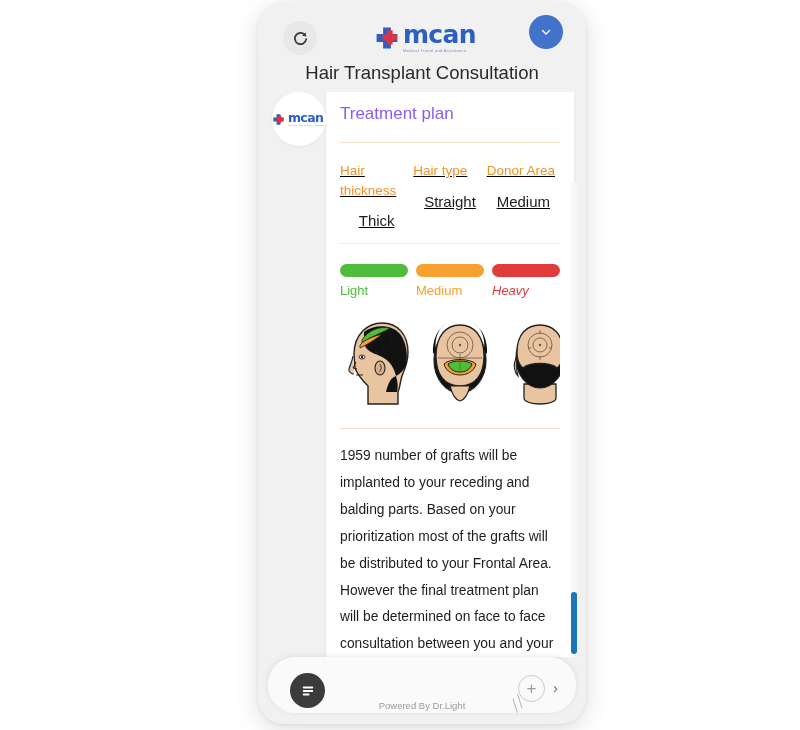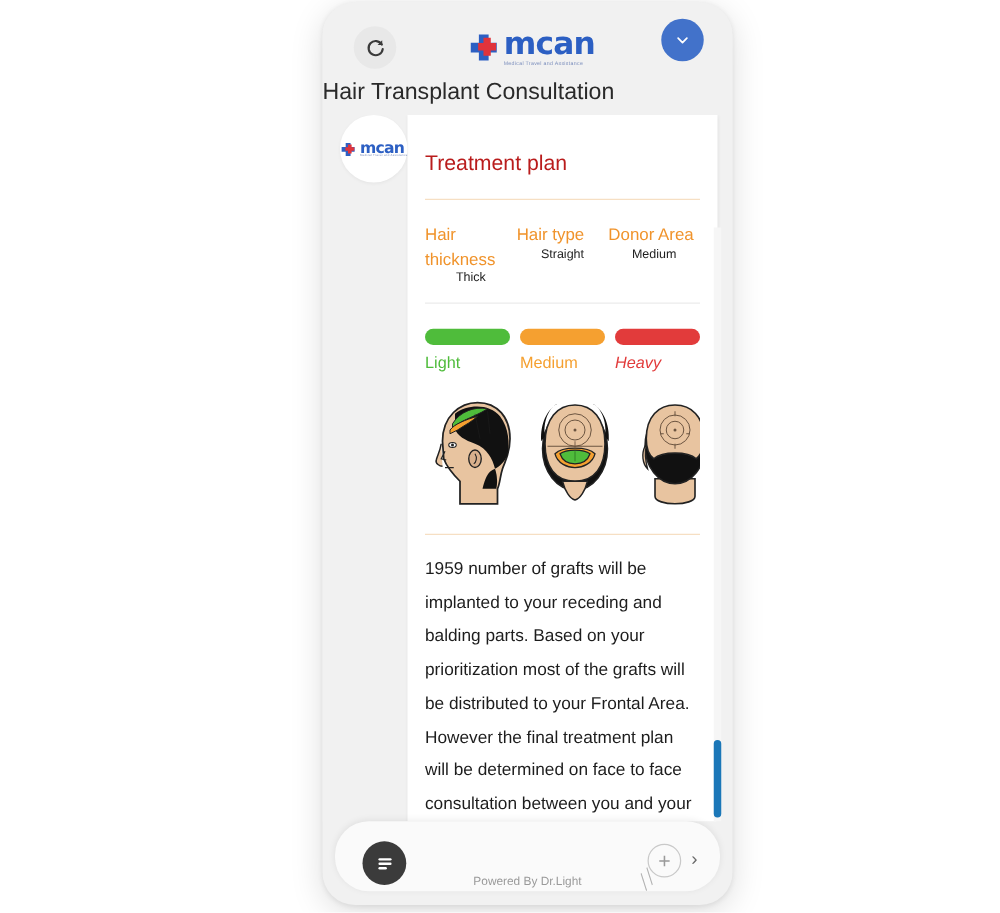--- a/index.html
+++ b/index.html
@@ -51,20 +51,21 @@
     margin-top: 1px; white-space: nowrap;
   }
   .collapse-btn {
     position: absolute; left: 271px; top: 13px;
     width: 34px; height: 34px; border-radius: 50%;
     background: #4272ca;
     display: flex; align-items: center; justify-content: center;
   }
   .page-title {
     position: absolute; left: 0; top: 60px; width: 328px;
+    text-align: center;
     font-size: 18.5px; color: #2a2a2a; font-weight: normal;
   }
 
   
   .scroll-area {
     position: absolute; left: 0; top: 90px;
     width: 328px; height: 565px;
     background: #f1f1f1;
     overflow: hidden;
   }
@@ -80,36 +81,36 @@
     background: #ffffff;
     display: flex; align-items: center; justify-content: center;
     box-shadow: 0 1px 3px rgba(0,0,0,0.05);
     z-index: 4;
   }
   .avatar-logo .logo-word { font-size: 12.5px; }
   .avatar-logo .logo-tag { font-size: 2.3px; }
 
   .card-inner { padding: 0 14px; }
   .section-title {
-    color: #b91c1c; font-size: 17px; font-weight: normal;
-    padding-top: 29px;
+    color: #8b5cf6; font-size: 17px; font-weight: normal;
+    padding-top: 12px;
   }
   .divider { height: 1px; background: #f6dfc3; margin: 18px 0 0 0; }
   .divider-lite { height: 1px; background: #ececec; margin: 0; }
 
   
   .attr-grid {
-    display: flex; margin-top: 18px;
+    display: flex; margin-top: 18px; text-decoration: underline;
   }
   .attr-col { flex: 1; }
   .attr-label {
     color: #f0932b; font-size: 13.5px; line-height: 1.45;
   }
   .attr-value {
-    color: #1d1d1d; font-size: 10px; text-align: center;
+    color: #1d1d1d; font-size: 15px; margin-top: 12px; text-align: center;
   }
 
   
   .sev-row { display: flex; gap: 8px; margin-top: 20px; }
   .sev-col { flex: 1; text-align: left; }
   .sev-bar { height: 13px; border-radius: 7px; }
   .sev-name { font-size: 13px; margin-top: 6px; }
 
   
   .heads-row {

